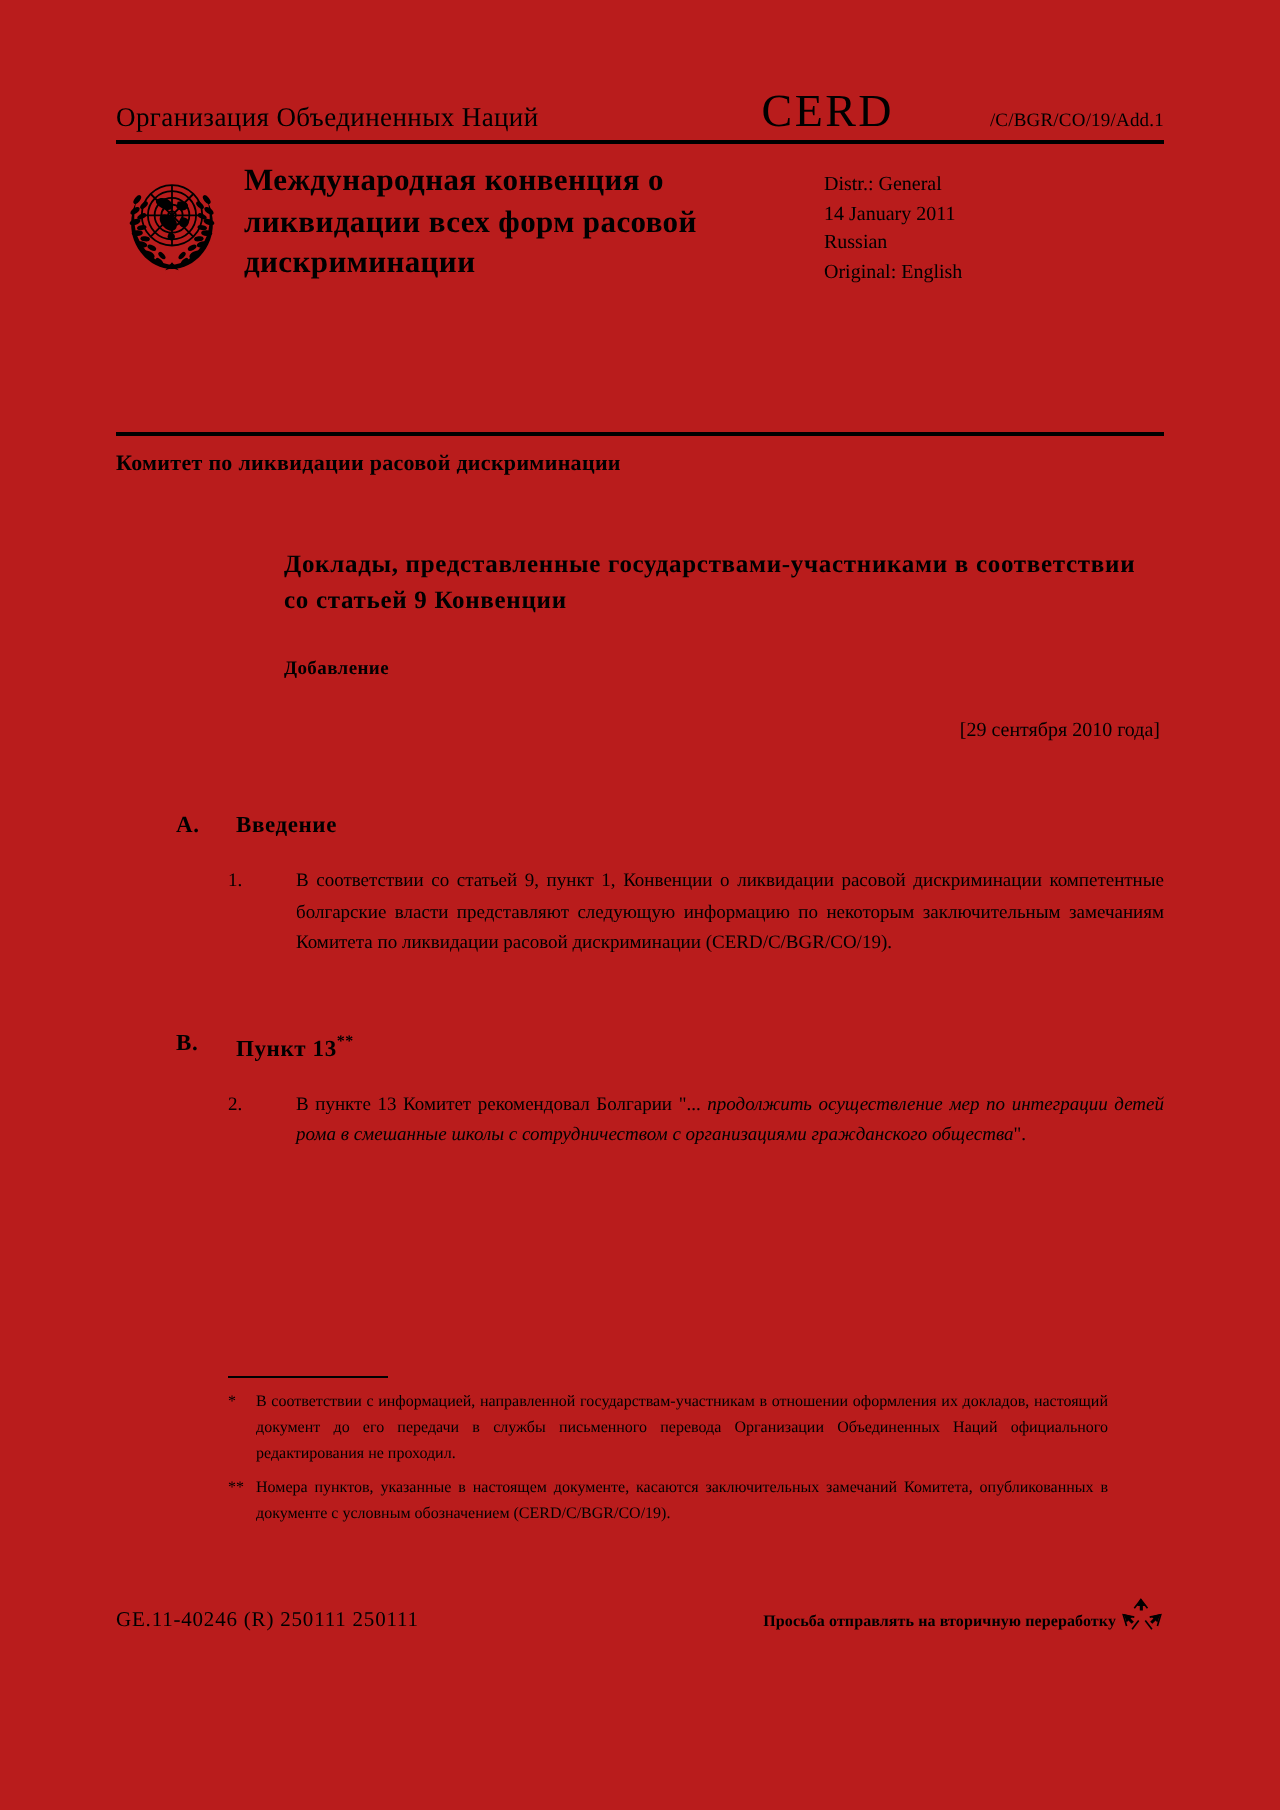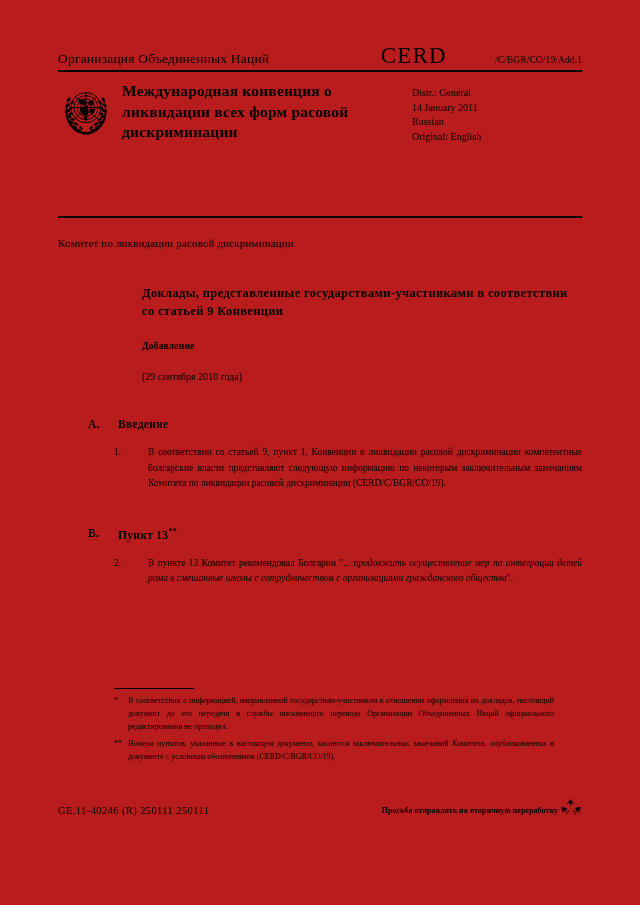--- a/index.html
+++ b/index.html
@@ -88,23 +88,23 @@
     padding-top: 5px;
     font-size: 10px;
     line-height: 1.45;
   }
 
   .spacer-big { height: 72px; }
 
   
   .committee {
     font-size: 11px;
-    font-weight: normal;
+    font-weight: bold;
     line-height: 1.35;
-    margin-top: 18px;
+    margin-top: 7px;
     letter-spacing: 0.15px;
   }
 
   
   .indent-1 { margin-left: 84px; }
 
   .main-heading {
     font-size: 12.5px;
     font-weight: bold;
     line-height: 1.42;
@@ -119,21 +119,21 @@
   }
   .info-heading {
     font-size: 11px;
     font-weight: bold;
     line-height: 1.5;
     margin-top: 23px;
     letter-spacing: 0.15px;
   }
   .date-line {
     font-size: 10px;
-    text-align: left;
+    text-align: right;
     margin-top: 20px;
     padding-right: 2px;
   }
 
   
   .section {
     margin-top: 36px;
     margin-left: 30px;
   }
   .section-head {

